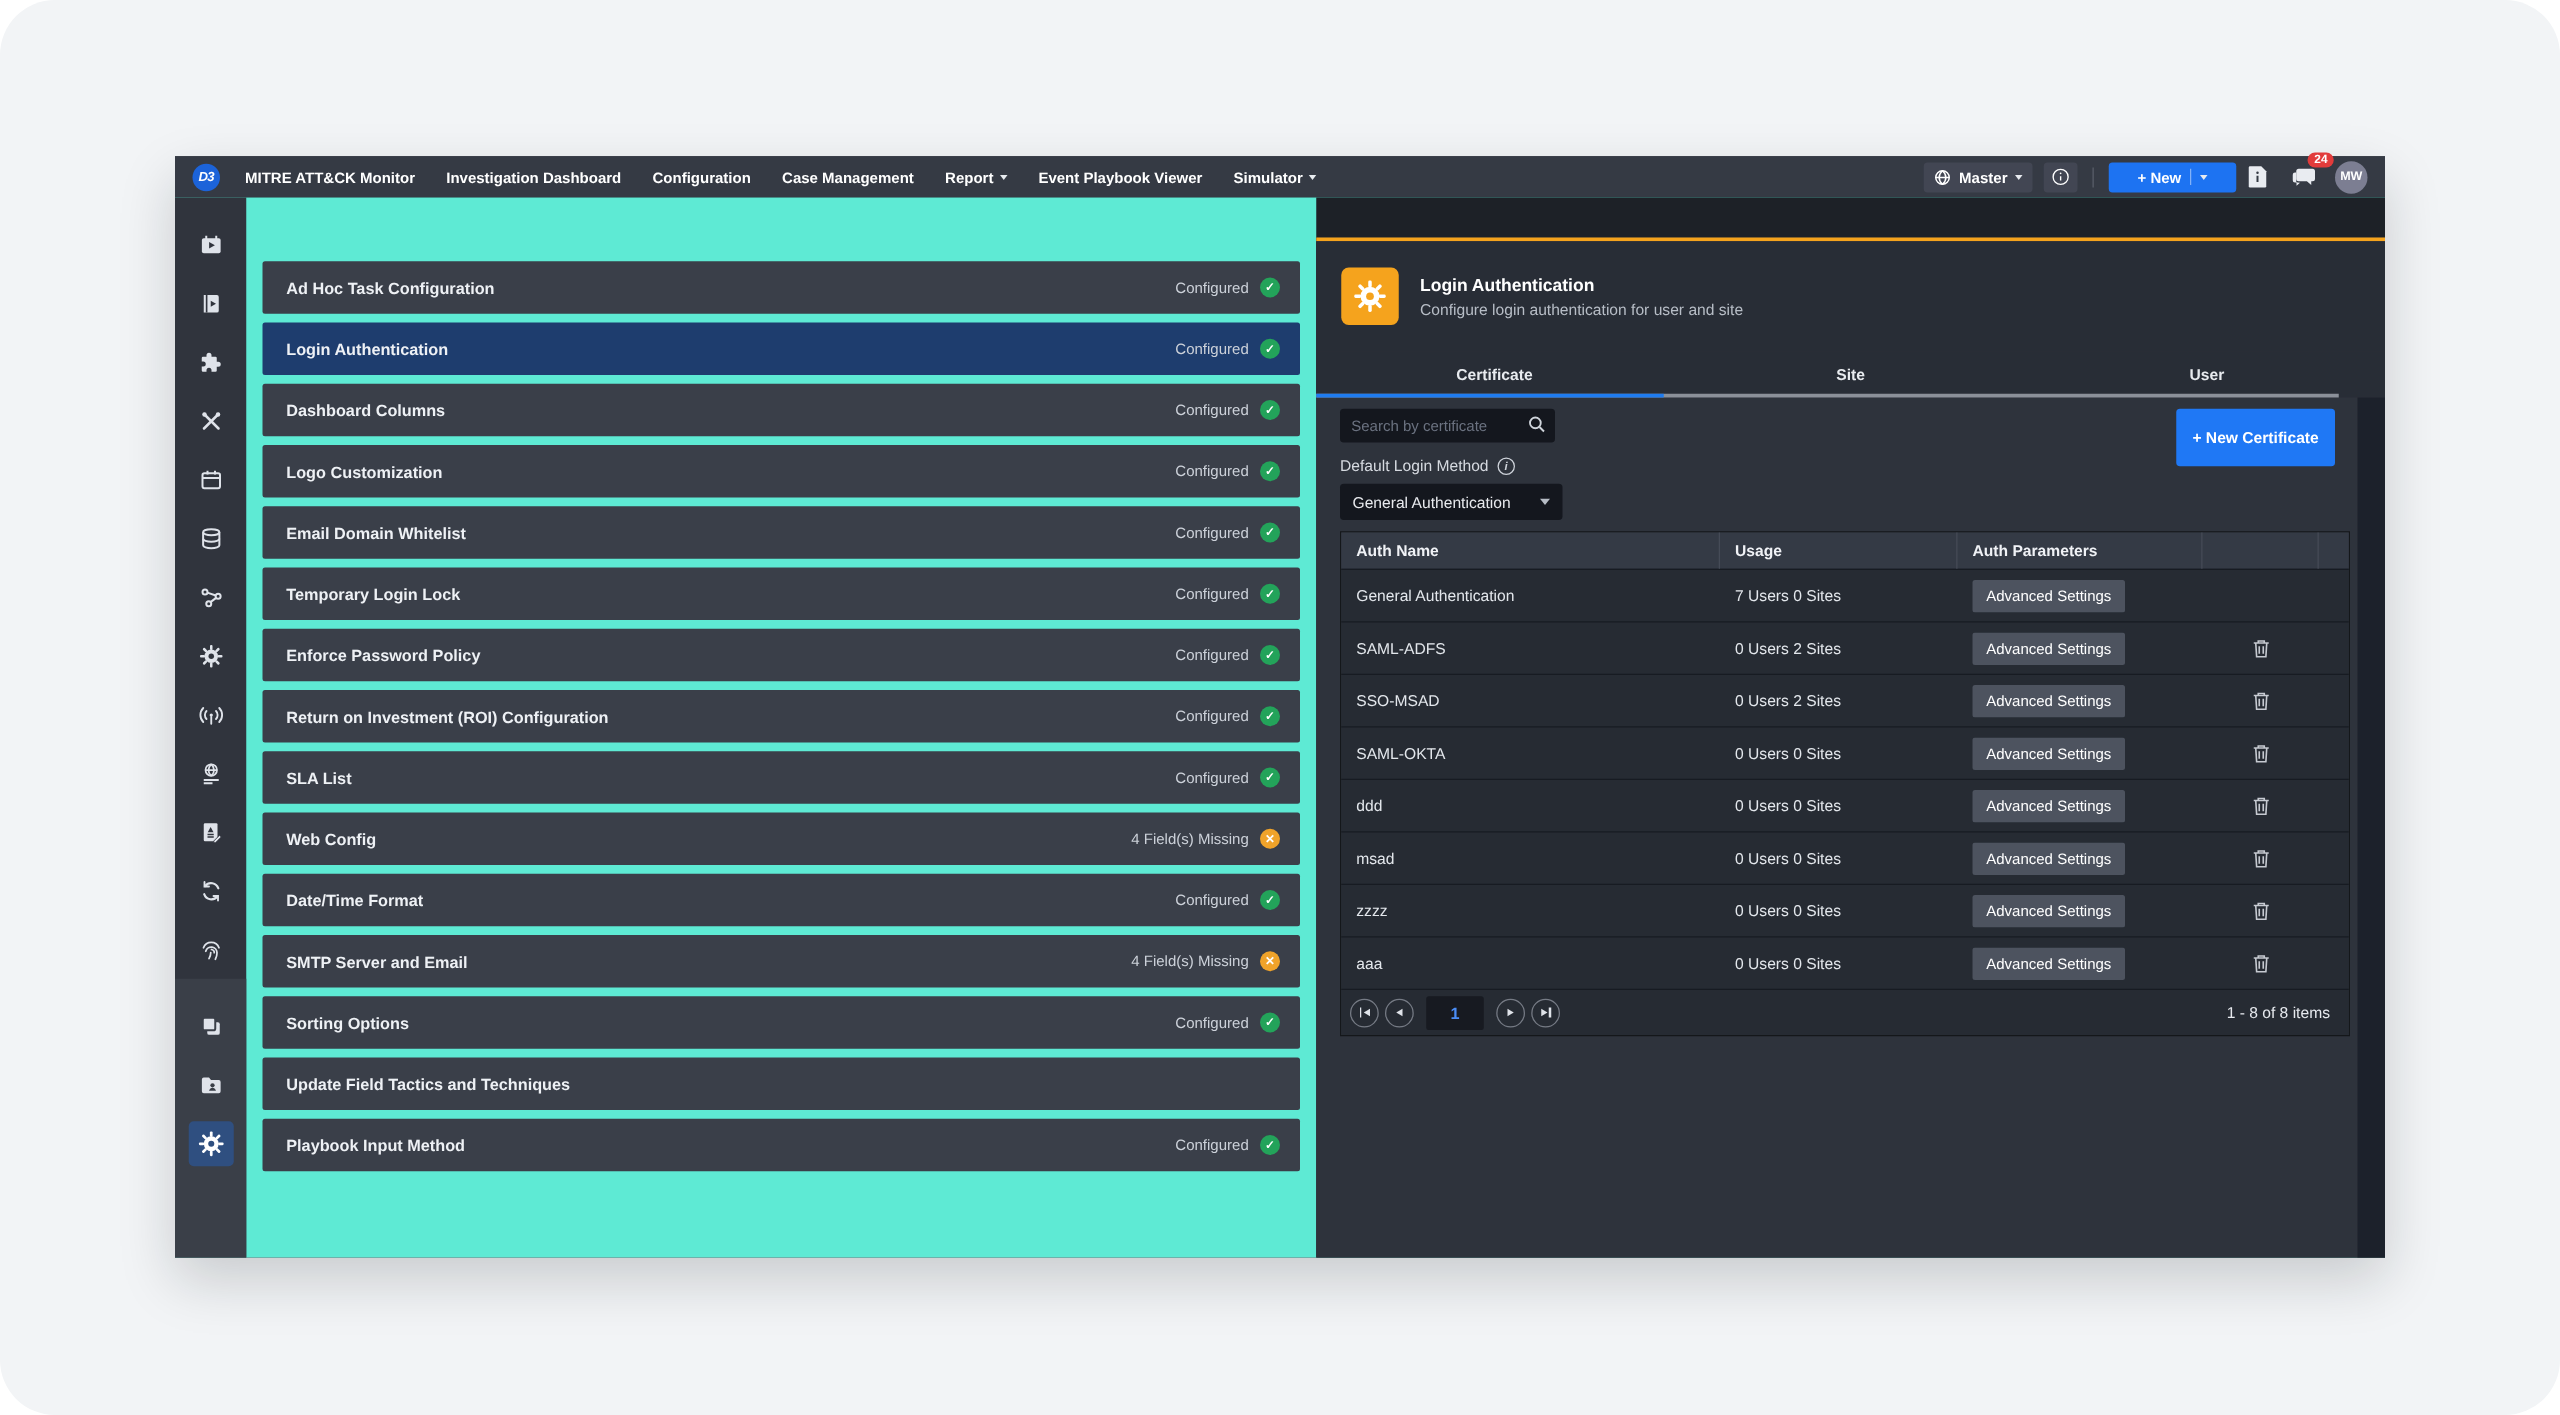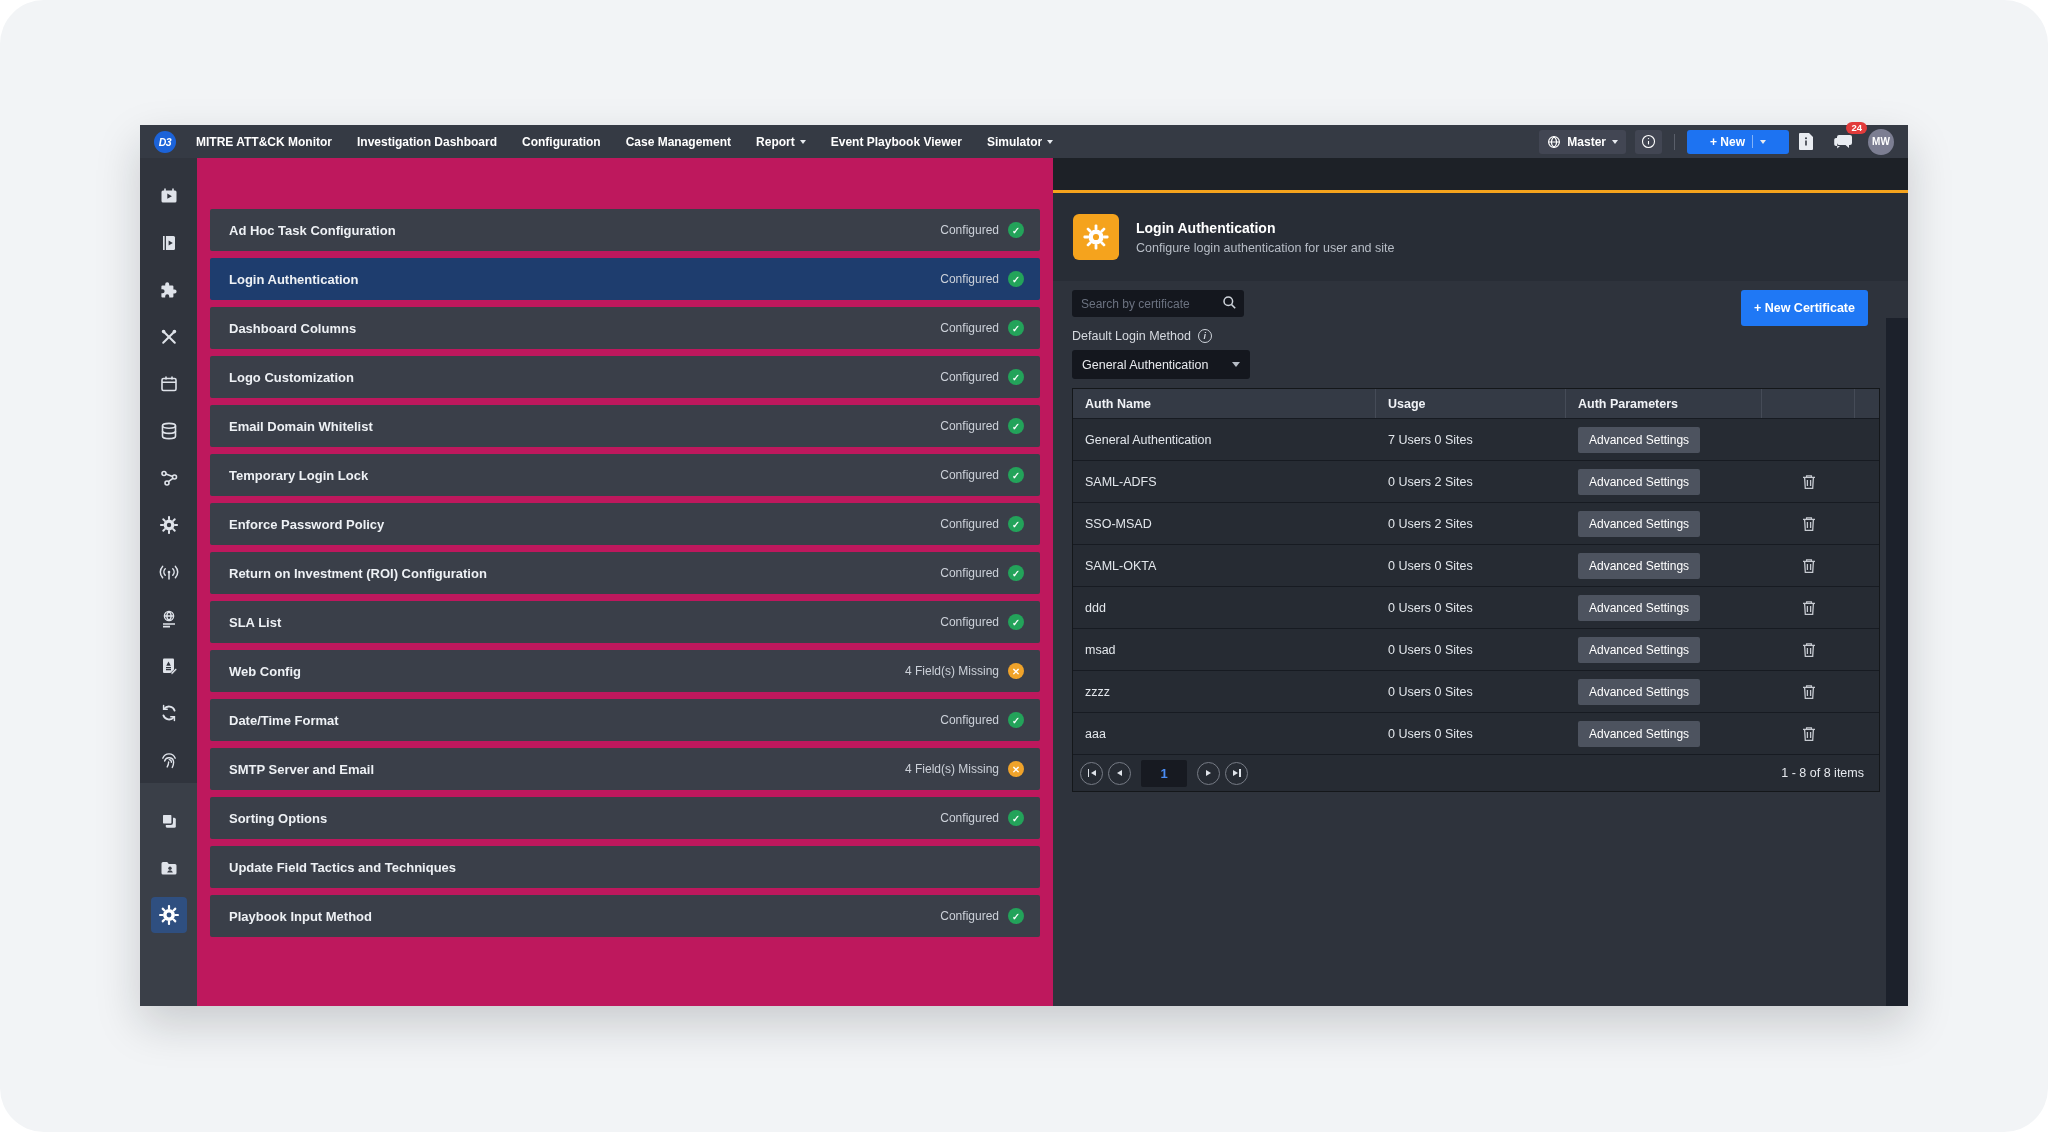--- a/index.html
+++ b/index.html
@@ -28,21 +28,21 @@
   .badge { position:absolute; top:-7px; right:-8px; background:#e23b3b; color:#fff; font-size:9.5px; font-weight:bold;
            border-radius:8px; padding:1.5px 5px; line-height:1; }
   .avatar { width:26px; height:26px; border-radius:50%; background:#7c7e92; color:#fff; font-size:10px; font-weight:bold;
             display:flex; align-items:center; justify-content:center; cursor:pointer; }
 
   
   .titlebar { flex:0 0 38px; background:#2c303a; display:flex; align-items:center; padding-left:72px;
               font-weight:bold; font-size:13.5px; color:#f2f4f7; }
 
   
-  .content { flex:1; display:flex; background:#be185d; min-height:0; }
+  .content { flex:1; display:flex; background:#5eead4; min-height:0; }
 
   
   .rail { flex:0 0 57px; background:#30343d; display:flex; flex-direction:column; color:#dfe3ea; }
   .rail-top { padding-top:14px; }
   .rail-cell { height:47px; display:flex; align-items:center; justify-content:center; cursor:pointer; }
   .rail-bottom { flex:1; background:#3a3f48; padding-top:14px; }
   .rail-active-box { width:36px; height:36px; border-radius:4px; background:#2f4f80; display:flex; align-items:center; justify-content:center; }
 
   
   .settings { flex:1; padding:51px 13px 0 13px; }
@@ -70,21 +70,21 @@
   .tab { flex:1; display:flex; align-items:center; justify-content:center; font-size:12.5px; font-weight:bold; color:#e8ebef; cursor:pointer; }
   .tab-track { position:absolute; left:0; bottom:0; height:3px; width:818px; background:#8b9099; }
   .tab-track .fill { width:34%; height:100%; background:#1f7cf0; }
 
   .panel-body { flex:1; position:relative; padding:9px 0 0 19px; }
   .search-wrap { position:relative; width:172px; }
   .search { width:172px; height:27px; background:#14171e; border:none; border-radius:3px; color:#cfd4db;
             font-size:12px; padding:0 28px 0 9px; outline:none; font-family:"Liberation Sans", sans-serif; }
   .search::placeholder { color:#6b7280; }
   .search-ico { position:absolute; right:7px; top:5px; }
-  .newcert-btn { position:absolute; top:9px; right:40px; height:36px; background:#1f78f5; border:none; border-radius:3px;
+  .newcert-btn { position:absolute; top:9px; right:40px; height:46px; background:#1f78f5; border:none; border-radius:3px;
                  color:#fff; font-weight:bold; font-size:12.5px; padding:0 13px; cursor:pointer; font-family:"Liberation Sans", sans-serif; }
   .dlm-row { margin-top:12px; display:flex; align-items:center; gap:7px; font-size:12.5px; color:#d6dae0; }
   .info-o { width:14px; height:14px; border:1px solid #cfd4db; border-radius:50%; font-size:9px; display:inline-flex;
             align-items:center; justify-content:center; color:#cfd4db; font-style:italic; font-weight:bold; cursor:pointer; }
   .dropdown { margin-top:7px; width:178px; height:29px; background:#14171e; border-radius:3px; display:flex; align-items:center;
               padding:0 10px; font-size:12.5px; color:#e8eaee; cursor:pointer; }
   .dd-caret { margin-left:auto; width:0; height:0; border-left:4.5px solid transparent; border-right:4.5px solid transparent;
               border-top:5.5px solid #b6bcc5; }
 
   .tbl-wrap { margin-top:9px; width:808px; border:1px solid #14171a; }
@@ -457,20 +457,28 @@
                   </g>
                   <circle cx="10" cy="10" r="2.2" fill="#f5a31d"></circle>
                 </svg>
           </div>
           <div>
             <div class="ph-title">Login Authentication</div>
             <div class="ph-sub">Configure login authentication for user and site</div>
           </div>
         </div>
 
+        <div class="tabs">
+          <div class="tab">Certificate</div>
+          <div class="tab">Site</div>
+          <div class="tab">User</div>
+          <div class="tab-track">
+                <div class="fill"></div>
+              </div>
+        </div>
 
         <div class="panel-body">
           <div class="search-wrap">
             <input class="search" type="text" placeholder="Search by certificate" style="">
             <span class="search-ico">
               <svg width="15" height="15" viewBox="0 0 15 15" fill="none" stroke="#cfd4db" stroke-width="1.5">
                     <circle cx="6.3" cy="6.3" r="4.3"></circle>
                     <path d="M9.6 9.6l3.6 3.6"></path>
                   </svg>
             </span>

